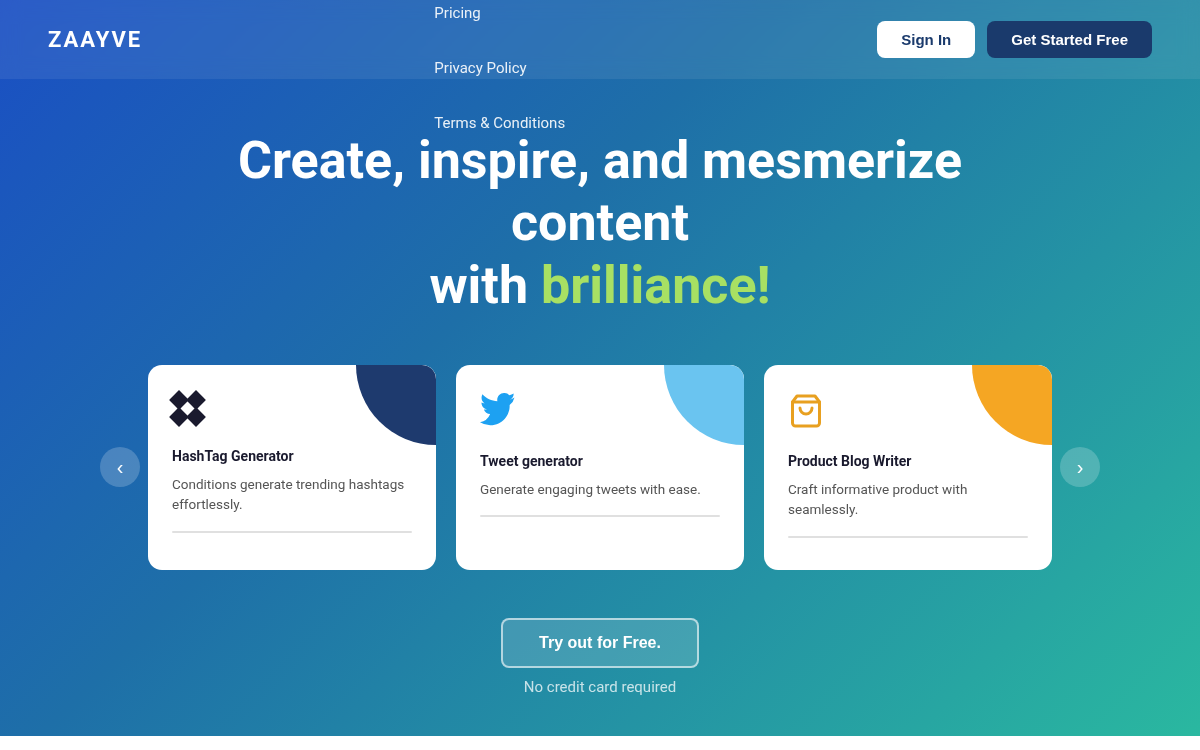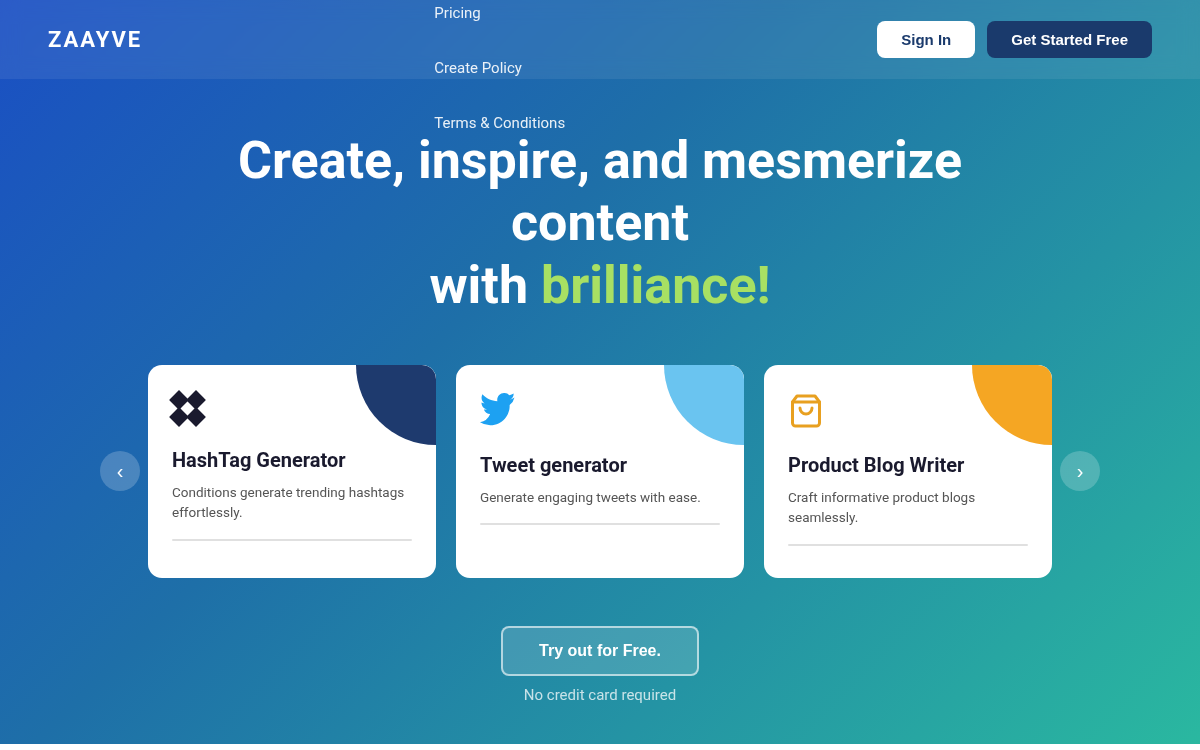--- a/index.html
+++ b/index.html
@@ -143,21 +143,21 @@
     .card-corner-orange { background: #f5a623; }
     .card-corner-green { background: #2d5a3d; }
 
     .card-icon {
       margin-bottom: 24px;
       font-size: 32px;
       display: flex;
       align-items: center;
     }
     .card-title {
-      font-size: 20px;
+      font-size: 14px;
       font-weight: 700;
       color: #1a1a2e;
       margin-bottom: 10px;
     }
     .card-desc {
       font-size: 13.5px;
       color: #555;
       line-height: 1.5;
       margin-bottom: 16px;
     }
@@ -233,21 +233,21 @@
     }
   </style>
 </head>
 <body>
 
 <nav>
   <div class="logo">ZAAYVE</div>
   <ul class="nav-links">
     <li><a href="#">Tools</a></li>
     <li><a href="#">Pricing</a></li>
-    <li><a href="#">Create Policy</a></li>
+    <li><a href="#">Privacy Policy</a></li>
     <li><a href="#">Terms &amp; Conditions</a></li>
   </ul>
   <div class="nav-actions">
     <button class="btn-signin">Sign In</button>
     <button class="btn-getstarted">Get Started Free</button>
   </div>
 </nav>
 
 <section class="hero">
   <h1 class="hero-title">
@@ -289,21 +289,21 @@
       <div class="card">
         <div class="card-corner card-corner-orange"></div>
         <div class="card-icon blog-icon">
           <svg width="36" height="36" viewBox="0 0 24 24" fill="none" stroke="#e8a020" stroke-width="2" stroke-linecap="round" stroke-linejoin="round">
             <path d="M6 2L3 6v14a2 2 0 002 2h14a2 2 0 002-2V6l-3-4z"></path>
             <line x1="3" y1="6" x2="21" y2="6"></line>
             <path d="M16 10a4 4 0 01-8 0"></path>
           </svg>
         </div>
         <div class="card-title">Product Blog Writer</div>
-        <div class="card-desc">Craft informative product blogs seamlessly.</div>
+        <div class="card-desc">Craft informative product with seamlessly.</div>
         <hr class="card-divider">
       </div>
 
 
     </div>
     <button class="carousel-btn">›</button>
   </div>
 
   <div class="cta-section">
     <button class="btn-try">Try out for Free.</button>

